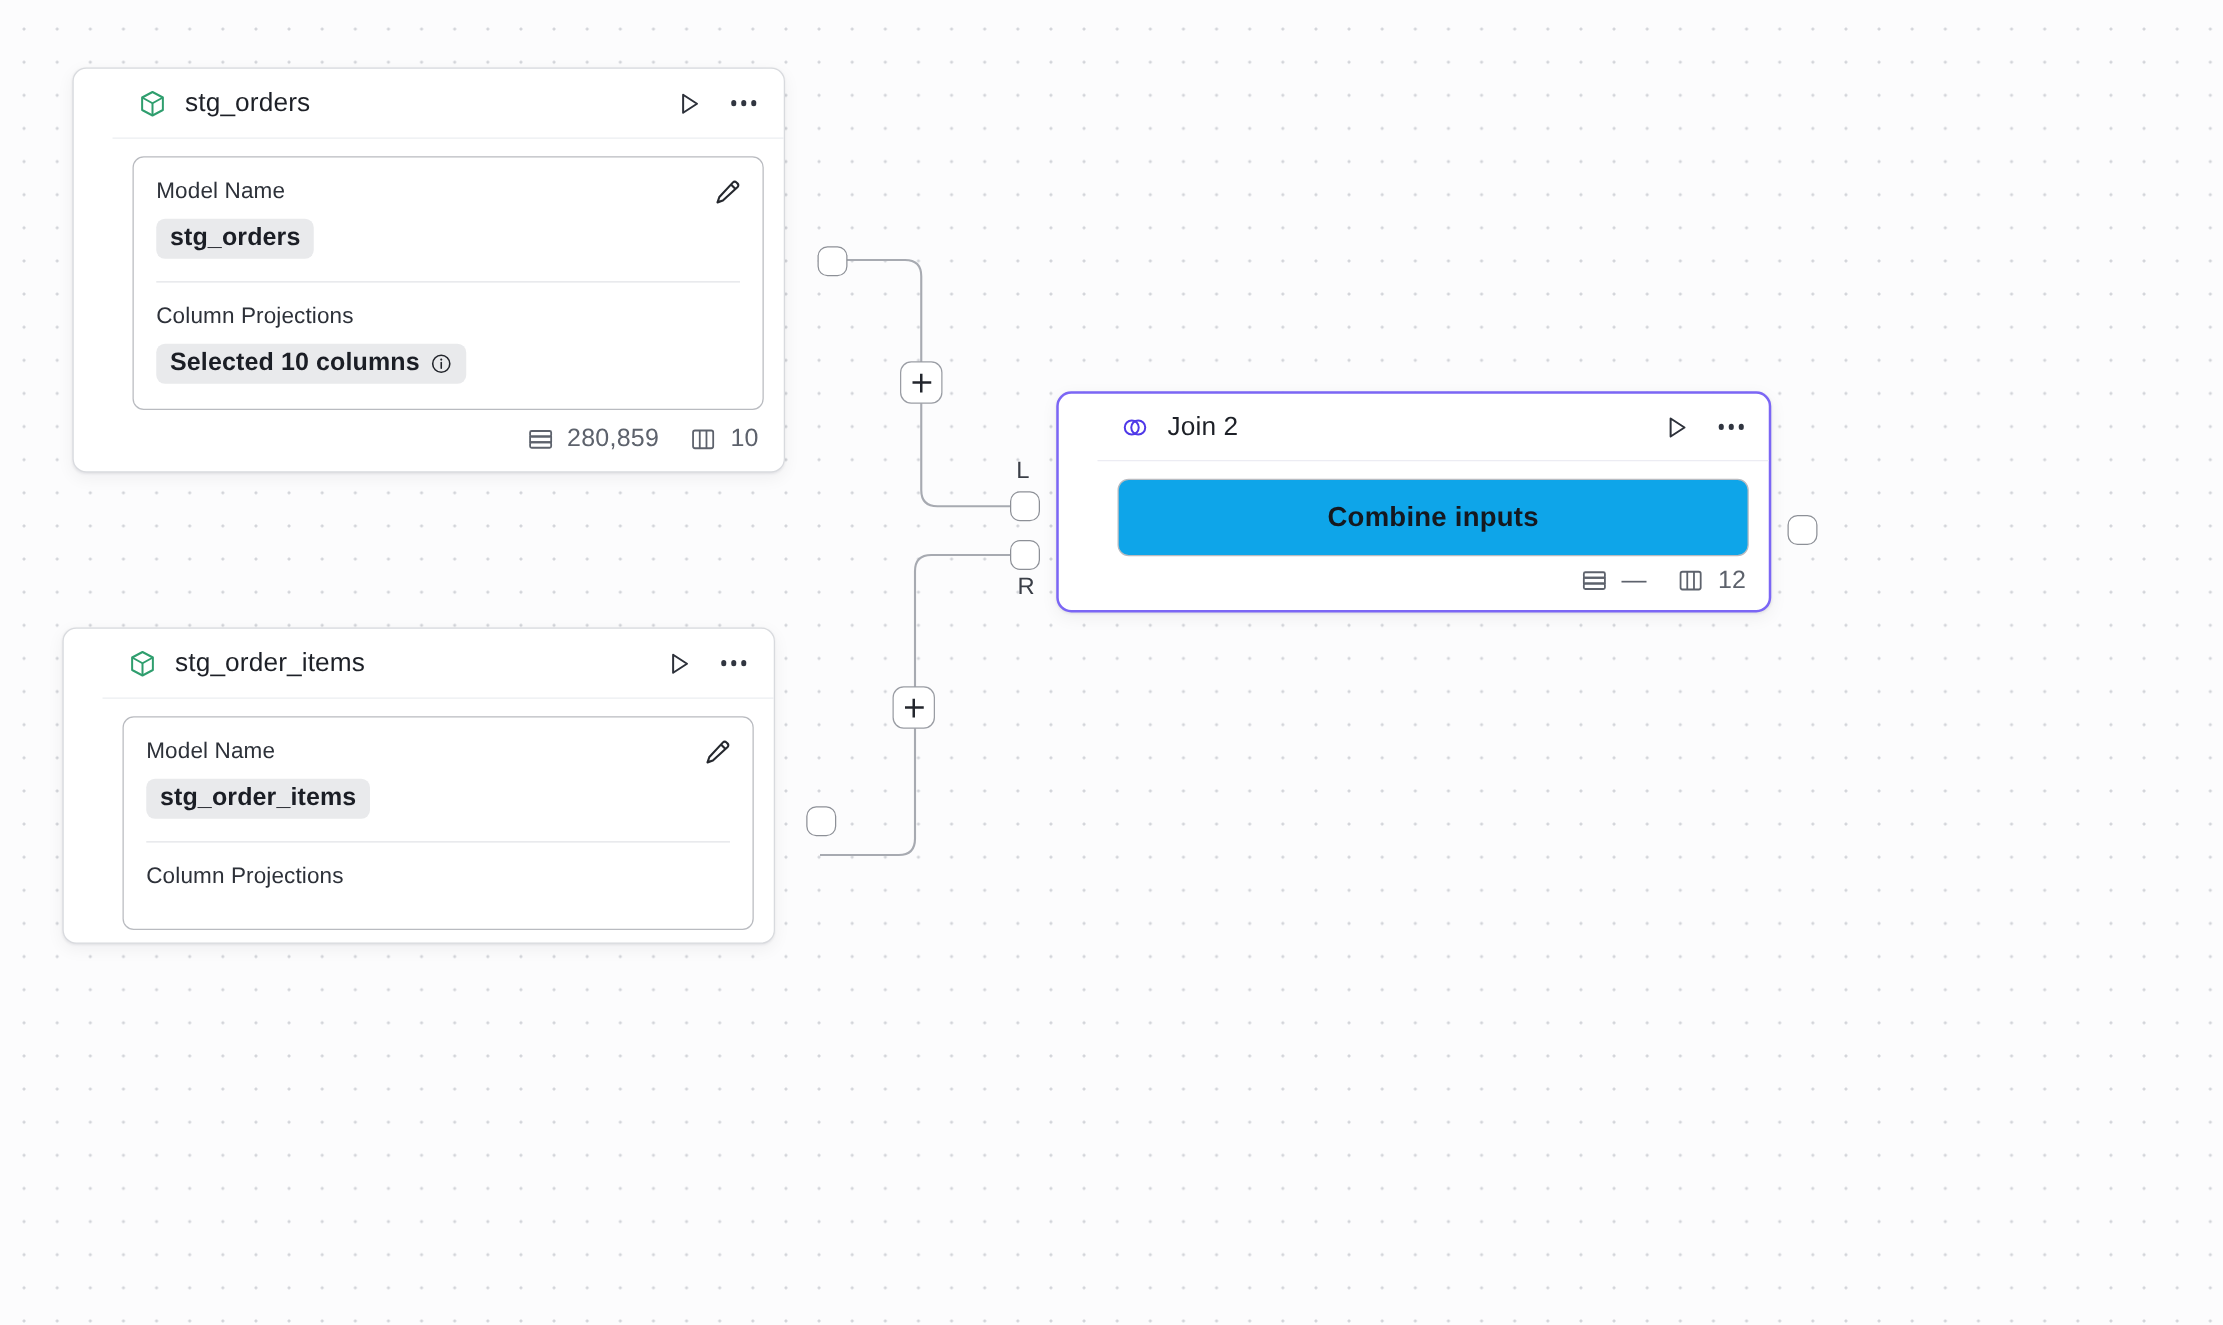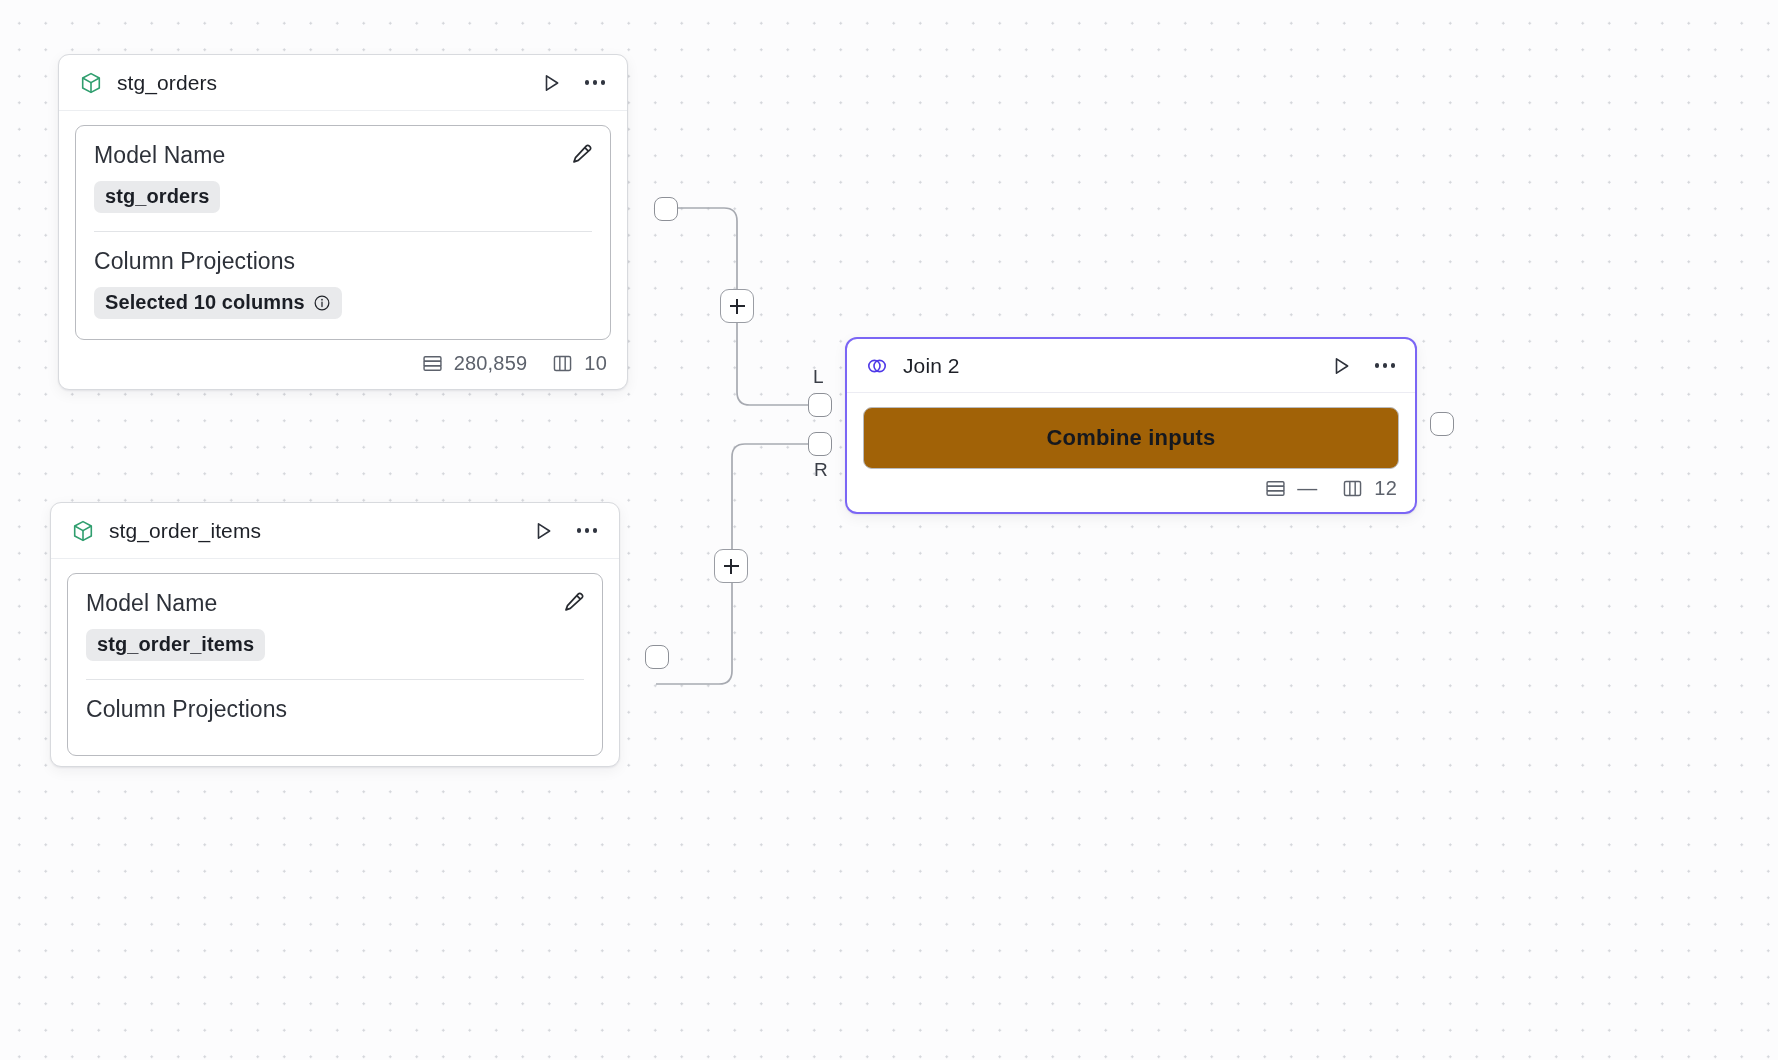--- a/index.html
+++ b/index.html
@@ -31,20 +31,21 @@
     pointer-events: none;
   }
 
   
   .node {
     position: absolute;
     background: #ffffff;
     border: 1px solid #d8dade;
     border-radius: 11px;
     box-shadow: 0 1px 2px rgba(16,20,28,.07), 0 4px 14px rgba(16,20,28,.055);
+    padding-left: 31px;
   }
 
   .node-header {
     display: flex;
     align-items: center;
     height: 56px;
     padding: 0 18px 0 20px;
     border-bottom: 1px solid #eceef1;
   }
 
@@ -89,21 +90,21 @@
 
   .prop-card {
     border: 1px solid #b9bbc0;
     border-radius: 9px;
     padding: 16px 18px 20px 18px;
     position: relative;
     background: #fff;
   }
 
   .prop-label {
-    font-size: 23px;
+    font-size: 18px;
     color: #2d3139;
     margin-bottom: 12px;
     letter-spacing: .1px;
   }
 
   .chip {
     display: inline-flex;
     align-items: center;
     gap: 8px;
     background: #e9eaec;
@@ -158,21 +159,21 @@
   .combine-box {
     border: 1px solid #b9bbc0;
     border-radius: 9px;
     height: 62px;
     display: flex;
     align-items: center;
     justify-content: center;
     font-size: 22px;
     font-weight: bold;
     color: #15181f;
-    background: #a16207;
+    background: #0ea5e9;
     letter-spacing: .2px;
   }
 
   
   .port {
     position: absolute;
     width: 24px; height: 24px;
     border: 1.6px solid #8d9097;
     border-radius: 8px;
     background: #ffffff;
@@ -346,21 +347,21 @@
         <div class="prop-divider"></div>
 
         <div class="prop-label">Column Projections</div>
       </div>
     </div>
 
 
     <div class="port" style="left:594px; top:142px;"></div>
   </div>
 
-  <div class="node selected" id="node-join-2" style="left:845px; top:337px; width:572px;">
+  <div class="node selected" id="node-join-2" style="left:845px; top:313px; width:572px;">
 
     <div class="node-header" style="height:54px; padding:0 16px 0 18px;">
       <span class="node-type-icon">
         <svg width="24" height="24" viewBox="0 0 24 24" fill="none" stroke="#4f39e8" stroke-width="1.6">
           <circle cx="9.4" cy="12" r="5.6"></circle>
           <circle cx="14.6" cy="12" r="5.6"></circle>
         </svg>
       </span>
       <span class="node-title">Join 2</span>
       <span class="hdr-actions">

